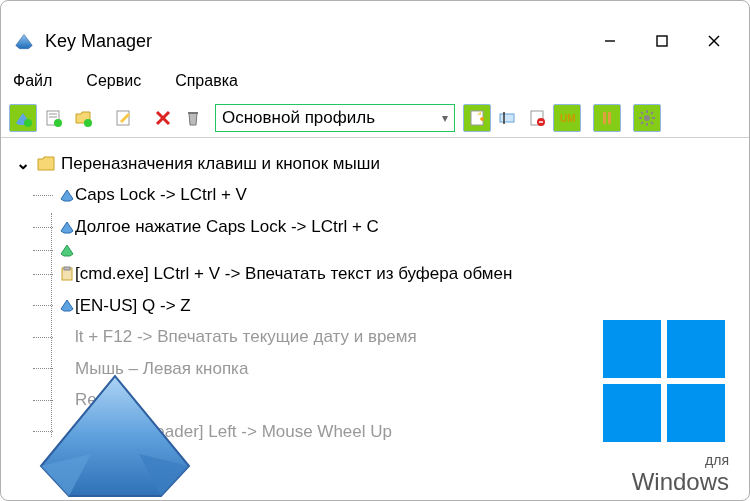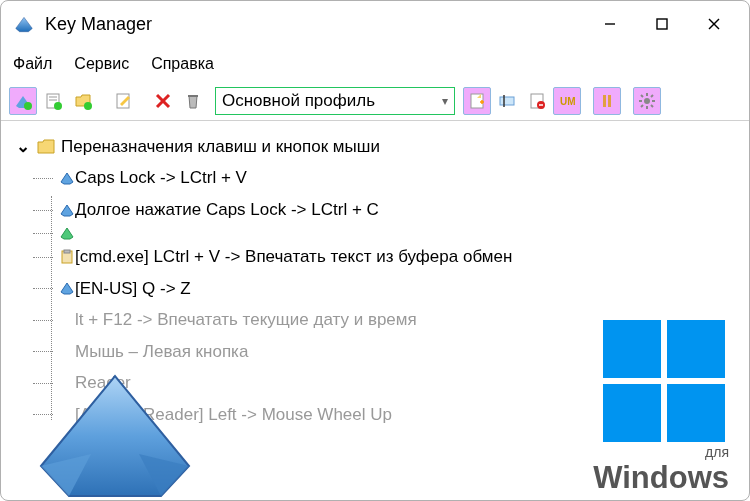--- a/index.html
+++ b/index.html
@@ -1,30 +1,30 @@
 <!DOCTYPE html>
 <html><head>
 <meta charset="utf-8">
 <style>
 * { box-sizing: border-box; margin: 0; padding: 0; }
 body { font-family: 'Segoe UI', Tahoma, sans-serif; font-size: 15px; background: #fff; width: 750px; height: 501px; overflow: hidden; position: relative; }
 .window { width: 750px; height: 501px; border: 1px solid #b0b0b0; border-radius: 8px; background: #fff; display: flex; flex-direction: column; position: relative; }
-.titlebar { display: flex; align-items: center; padding: 8px 12px; height: 46px; }
+.titlebar { display: flex; align-items: center; padding: 8px 12px; height: 46px; margin-top: 17px; }
 .app-icon { width: 22px; height: 22px; margin-right: 10px; }
 .title { flex: 1; font-size: 18px; color: #000; }
 .win-controls { display: flex; gap: 6px; }
 .win-btn { width: 46px; height: 32px; display: flex; align-items: center; justify-content: center; cursor: pointer; }
 .win-btn svg line, .win-btn svg rect, .win-btn svg path { stroke: #000; stroke-width: 1.4; fill: none; }
 
-.menubar { display: flex; padding: 4px 12px; gap: 22px; height: 34px; align-items: center; }
+.menubar { display: flex; padding: 4px 12px; gap: 34px; height: 34px; align-items: center; }
 .menu-item { font-size: 16px; cursor: pointer; }
 
 .toolbar { display: flex; align-items: center; padding: 2px 8px; height: 40px; gap: 2px; border-bottom: 1px solid #d0d0d0; }
 .tb-btn { width: 28px; height: 28px; display: flex; align-items: center; justify-content: center; cursor: pointer; border: 1px solid transparent; border-radius: 2px; }
-.tb-btn.active { border: 1px solid #8fb8e0; background: #f0abfc; }
+.tb-btn.active { border: 1px solid #8fb8e0; background: #84cc16; }
 .tb-sep { width: 8px; }
 .profile-select { display: flex; align-items: center; border: 1px solid #22c55e; background: #fff; height: 28px; padding: 0 6px; width: 240px; margin: 0 6px; cursor: pointer; }
 .profile-text { flex: 1; font-size: 17px; }
 .profile-arrow { font-size: 12px; color: #666; }
 
 .tree { padding: 10px 14px; flex: 1; overflow: hidden; font-size: 17px; line-height: 1.85; }
 .tree-root { display: flex; align-items: center; gap: 6px; }
 .tree-root .expand { font-weight: bold; cursor: pointer; width: 16px; text-align: center; }
 .folder-icon { width: 18px; height: 18px; }
 .tree-kids { margin-left: 18px; }
@@ -33,21 +33,21 @@
 .tree-kids::before { content: ""; position: absolute; left: 18px; top: 34px; bottom: 10px; border-left: 1px dotted #888; }
 .tree-kids { position: relative; }
 .item-icon { width: 16px; height: 16px; flex-shrink: 0; }
 .item-text { white-space: nowrap; }
 .item-text.dim { color: #999; }
 
 .overlay-key { position: absolute; left: 30px; bottom: -6px; width: 168px; height: 140px; pointer-events: none; }
 .overlay-winlogo { position: absolute; right: 24px; bottom: 58px; width: 122px; height: 122px; pointer-events: none; }
 .overlay-caption { position: absolute; right: 20px; bottom: 4px; text-align: right; pointer-events: none; }
 .overlay-caption .small { font-size: 14px; color: #555; }
-.overlay-caption .big { font-size: 31px; color: #555; font-weight: 700; }
+.overlay-caption .big { font-size: 24px; color: #555; font-weight: 400; }
 </style>
 </head>
 <body>
 
 <div class="window">
   <div class="titlebar">
     <svg class="app-icon" viewBox="0 0 40 40">
         <defs>
           <linearGradient id="kg1" x1="0" y1="0" x2="0" y2="1">
             <stop offset="0" stop-color="#8fc2f2"></stop>

